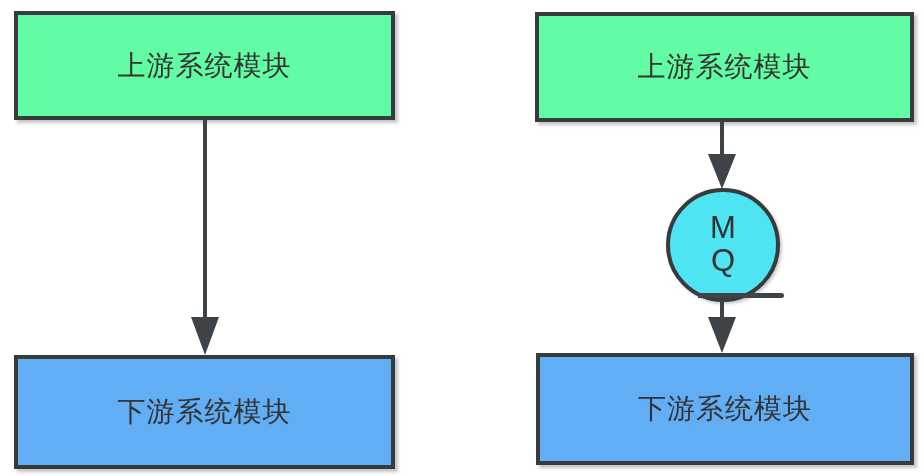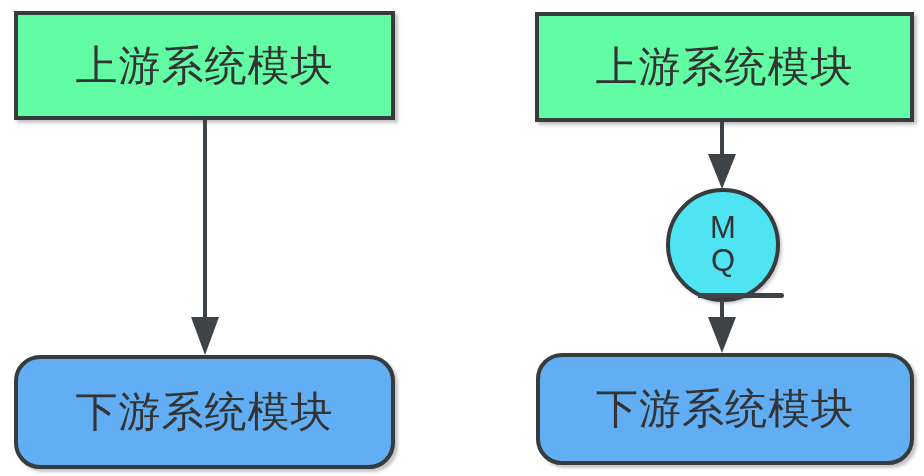--- a/index.html
+++ b/index.html
@@ -18,27 +18,27 @@
   .box {
     position: absolute;
     box-sizing: border-box;
     border: 4px solid var(--border, #363b3d);
     display: flex;
     align-items: center;
     justify-content: center;
     box-shadow: 3px 3px 3px rgba(150,150,150,0.55);
   }
   .box span {
-    font-size: 42px;
+    font-size: 28px;
     color: var(--text, #333333);
     letter-spacing: 1px;
     white-space: nowrap;
   }
   .upstream   { background: var(--upstream-fill, #62fca4); }
-  .downstream { background: var(--downstream-fill, #61aef5); border-radius: 26px; }
+  .downstream { background: var(--downstream-fill, #61aef5); }
 
   
   .up-left   { left: 14px;  top: 11px;  width: 381px; height: 109px; }
   .down-left { left: 14px;  top: 355px; width: 381px; height: 114px; }
 
   
   .up-right   { left: 535px; top: 12px;  width: 379px; height: 110px; }
   .down-right { left: 536px; top: 353px; width: 378px; height: 112px; }
 
   .mq-circle {

